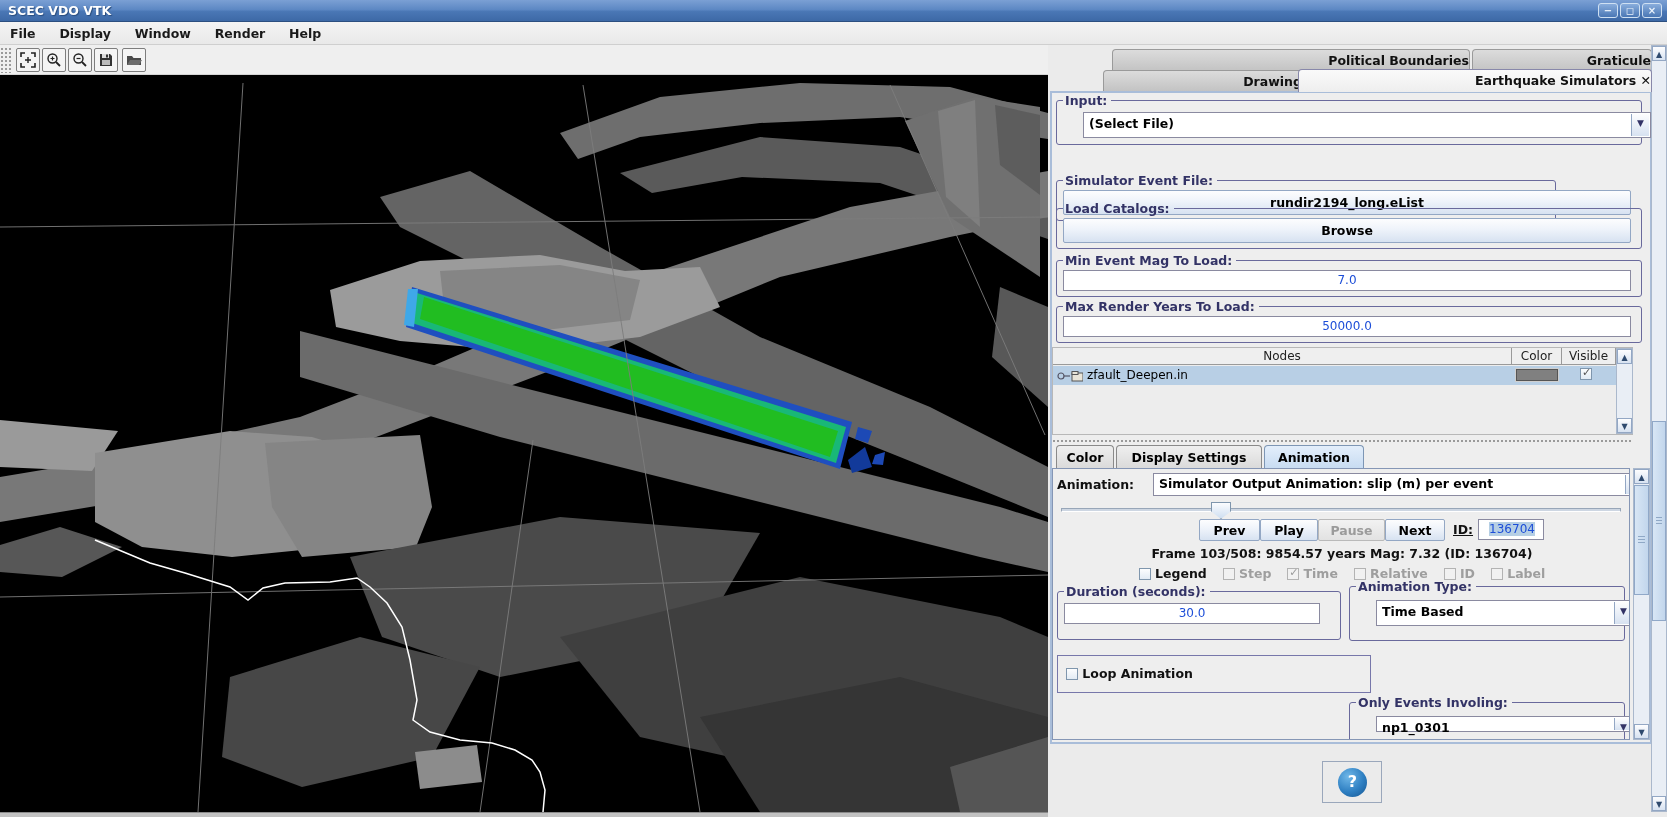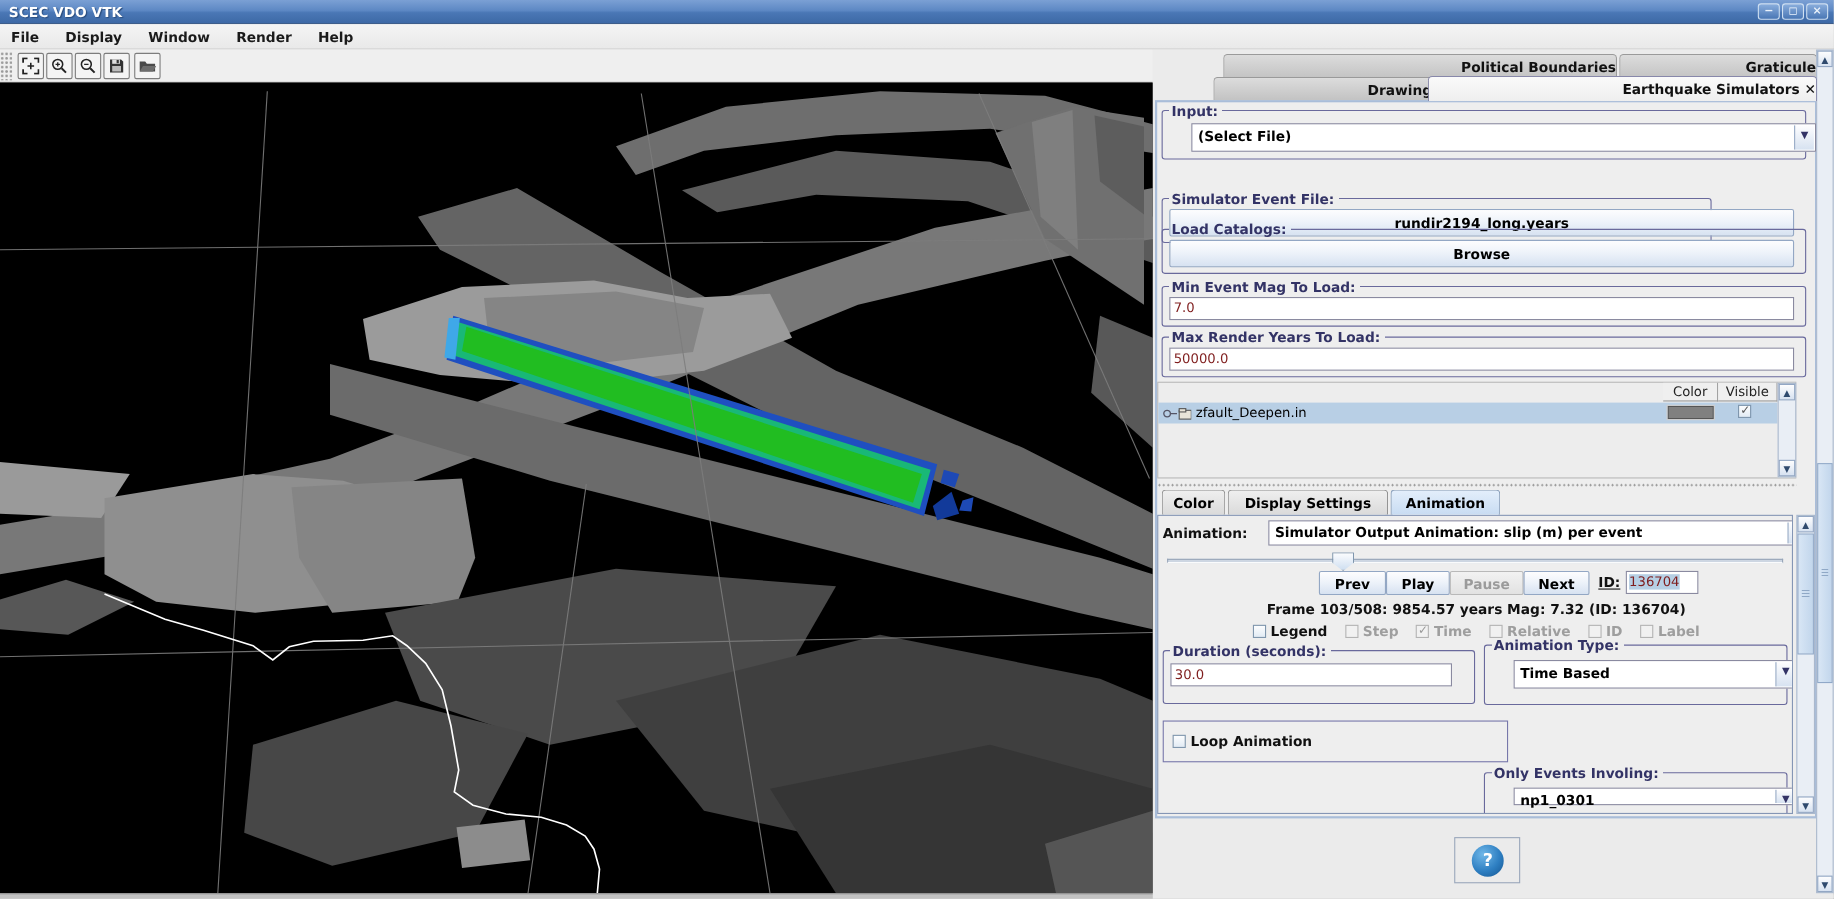--- a/index.html
+++ b/index.html
@@ -40,21 +40,21 @@
   .tab.active { background:linear-gradient(180deg,#fafafa,#eeeeee); border-color:#88a; z-index:3; }
   #contentpane { position:absolute; left:2px; top:46px; width:602px; height:653px;
     border:2px solid #a9bdd9; background:#eeeeee; }
   fieldset.grp { position:absolute; border:1px solid #69699c; border-radius:3px; padding:0; }
   fieldset.grp legend { margin-left:6px; padding:0 4px 0 2px; color:#333366; font-weight:bold; font-size:12.5px; }
   .jbtn { position:absolute; border:1px solid #93a7c4; border-radius:2px; text-align:center;
     font-weight:bold; font-size:12.5px; color:#000;
     background:linear-gradient(180deg,#fdfdfe 0%,#eef3fa 45%,#d7e2f1 100%); }
   .jbtn.disabled { color:#9b9b9b; background:linear-gradient(180deg,#f2f2f2,#e2e2e2); border-color:#b9b9b9; }
   .jfield { position:absolute; background:#fff; border:1px solid #8a8aa0; font-size:12px;
-    padding:2px 3px 0 3px; color:#7f1d1d; }
+    padding:2px 3px 0 3px; color:#1d4ed8;text-align:center; }
   .jcombo { position:absolute; background:#fff; border:1px solid #8a8aa0; font-weight:bold; font-size:12.5px;margin-left:20px; }
   .jcombo .val { position:absolute; left:5px; top:3px; white-space:nowrap; }
   .jcombo .arrowbtn { position:absolute; right:1px; top:1px; bottom:1px; width:18px;
     background:linear-gradient(180deg,#fdfdfe,#d7e2f1); border-left:1px solid #93a7c4;
     text-align:center; color:#333366; font-size:9px; padding-top:4px; }
   .cb { display:inline-block; width:12px; height:12px; border:1px solid #7f96ad;
     background:linear-gradient(180deg,#fcfdfe,#e2ebf4); vertical-align:-2px; position:relative; }
   .cb.dis { border-color:#b3b3b3; background:#f1f1f1; }
   .cb .mark { position:absolute; left:1px; top:-3px; font-size:11px; color:#555; font-weight:bold; }
   
@@ -224,39 +224,40 @@
     <fieldset class="grp" style="left:4px; top:0px; width:586px; height:52px;">
       <legend>Input:</legend>
       <div class="jcombo" style="left:6px; top:4px; width:568px; height:26px;">
         <span class="val">(Select File)</span>
         <span class="arrowbtn">▼</span>
       </div>
     </fieldset>
 
     <fieldset class="grp" style="left:4px; top:56px; width:500px; height:48px;margin-top:24px;">
       <legend>Simulator Event File:</legend>
-      <div class="jbtn" style="left:6px; top:2px; width:568px; height:25px; padding-top:4px;">rundir2194_long.years</div>
+      <div class="jbtn" style="left:6px; top:2px; width:568px; height:25px; padding-top:4px;">rundir2194_long.eList</div>
     </fieldset>
 
     <fieldset class="grp" style="left:4px; top:108px; width:586px; height:48px;">
       <legend>Load Catalogs:</legend>
       <div class="jbtn" style="left:6px; top:2px; width:568px; height:25px; padding-top:4px;">Browse</div>
     </fieldset>
 
     <fieldset class="grp" style="left:4px; top:160px; width:586px; height:44px;">
       <legend>Min Event Mag To Load:</legend>
       <div class="jfield" style="left:6px; top:2px; width:568px; height:21px;">7.0</div>
     </fieldset>
 
     <fieldset class="grp" style="left:4px; top:206px; width:586px; height:44px;">
       <legend>Max Render Years To Load:</legend>
       <div class="jfield" style="left:6px; top:2px; width:568px; height:21px;">50000.0</div>
     </fieldset>
 
     <div id="nodestable">
+      <div class="th" style="left:0; width:459px;">Nodes</div>
       <div class="th" style="left:459px; width:50px;">Color</div>
       <div class="th" style="left:509px; width:54px;">Visible</div>
       <div id="noderow">
         <svg width="26" height="12" style="position:absolute;left:4px;top:4px">
           <circle cx="4" cy="6" r="3" fill="none" stroke="#556" stroke-width="1.2"></circle>
           <line x1="7" y1="6" x2="13" y2="6" stroke="#556" stroke-width="1.2"></line>
           <rect x="15" y="3" width="11" height="8" fill="#e8e4d8" stroke="#555"></rect>
           <rect x="15" y="1.5" width="6" height="3" fill="#e8e4d8" stroke="#555"></rect>
         </svg>
         <span style="position:absolute;left:34px;top:2px;" class="smalltext">zfault_Deepen.in</span>

